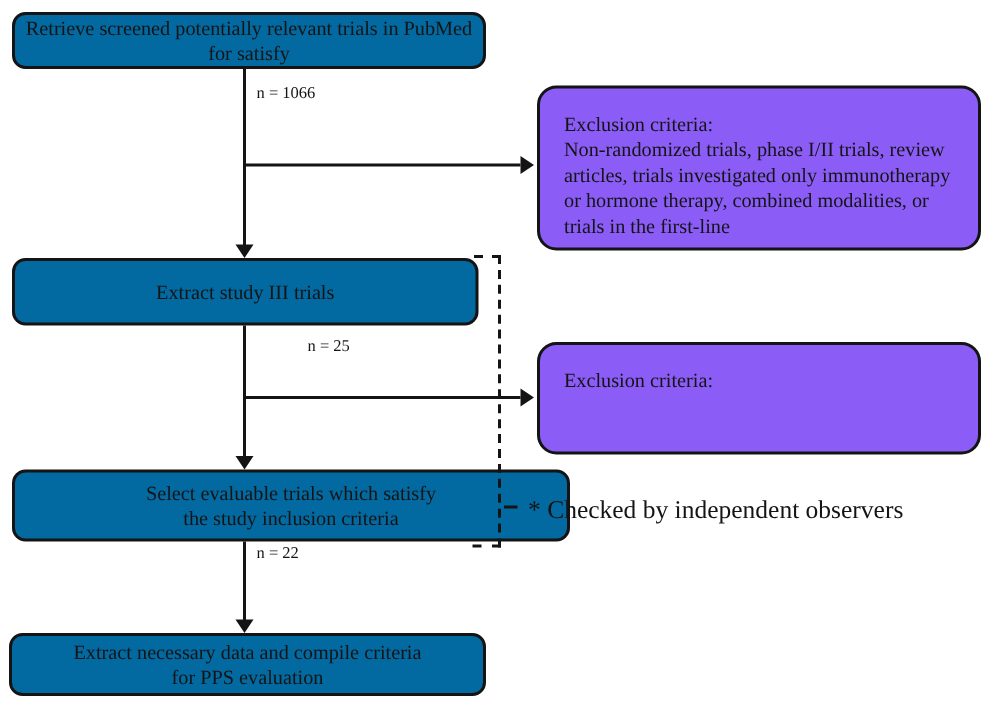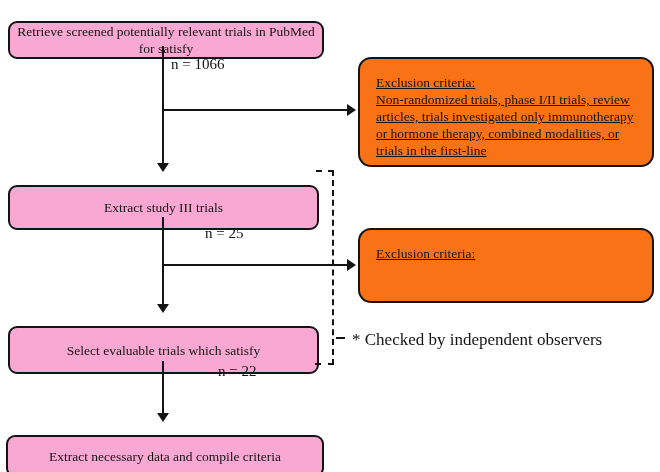--- a/index.html
+++ b/index.html
@@ -14,40 +14,38 @@
     background: #ffffff;
     font-family: "Liberation Serif", "DejaVu Serif", serif;
     color: #141414;
     overflow: hidden;
   }
   .box {
     position: absolute;
     box-sizing: border-box;
     border: 2px solid #141414;
     border-radius: 9px;
-    background: #f9a8d4;
+    background: #0369a1;
     display: flex;
     flex-direction: column;
     align-items: center;
     justify-content: center;
     text-align: center;
     font-size: 13.5px;
     line-height: 17px;
-    margin-top: 13px;
   }
   .excl-box {
     position: absolute;
     box-sizing: border-box;
     border: 2px solid #141414;
     border-radius: 13px;
-    background: #f97316;
+    background: #8b5cf6;
     text-align: left;
     font-size: 13.5px;
     line-height: 17px;
-    text-decoration: underline;
   }
   .excl-box .inner { padding: 15px 10px 0 16px; }
   .excl-box span { display: block; }
   .box span { display: block; }
   .vline {
     position: absolute;
     width: 2px;
     background: #141414;
   }
   .hline {
@@ -64,21 +62,21 @@
   }
   .arrow-right {
     position: absolute;
     width: 0; height: 0;
     border-top: 6px solid transparent;
     border-bottom: 6px solid transparent;
     border-left: 9px solid #141414;
   }
   .count-label {
     position: absolute;
-    font-size: 15px;
+    font-size: 11px;
     white-space: nowrap;
   }
   .dash-v {
     position: absolute;
     width: 0;
     border-left: 2px dashed #141414;
   }
   .dash-h {
     position: absolute;
     height: 0;
@@ -129,31 +127,33 @@
 
   <div class="hline" style="left:163px; top:264px; width:184px;"></div>
   <div class="arrow-right" style="left:347px; top:259px;"></div>
 
   <div class="excl-box" style="left:358px; top:228px; width:296px; height:75px;">
     <div class="inner">
       <span>Exclusion criteria:</span>
     </div>
   </div>
 
-  <div class="box" style="left:8px; top:313px; width:311px; height:48px;">
+  <div class="box" style="left:8px; top:313px; width:372px; height:48px;">
     <span>Select evaluable trials which satisfy</span>
+    <span>the study inclusion criteria</span>
   </div>
 
   <div class="dash-h" style="left:316px; top:170px; width:18px;"></div>
   <div class="dash-v" style="left:332px; top:170px; height:195px;"></div>
   <div class="dash-h" style="left:315px; top:363px; width:19px;"></div>
   <div class="tick" style="left:336px; top:337px; width:9px;"></div>
   <div class="annotation" style="left:352px; top:330px;">* Checked by independent observers</div>
 
   <div class="vline" style="left:162px; top:361px; height:53px;"></div>
   <div class="arrow-down" style="left:157px; top:413px;"></div>
-  <div class="count-label" style="left:171px; top:363px;margin-left:47px;">n = 22</div>
+  <div class="count-label" style="left:171px; top:363px;">n = 22</div>
 
   <div class="box" style="left:6px; top:422px; width:318px; height:42px;">
     <span>Extract necessary data and compile criteria</span>
+    <span>for PPS evaluation</span>
   </div>
 
 </div>
 
 </body></html>

